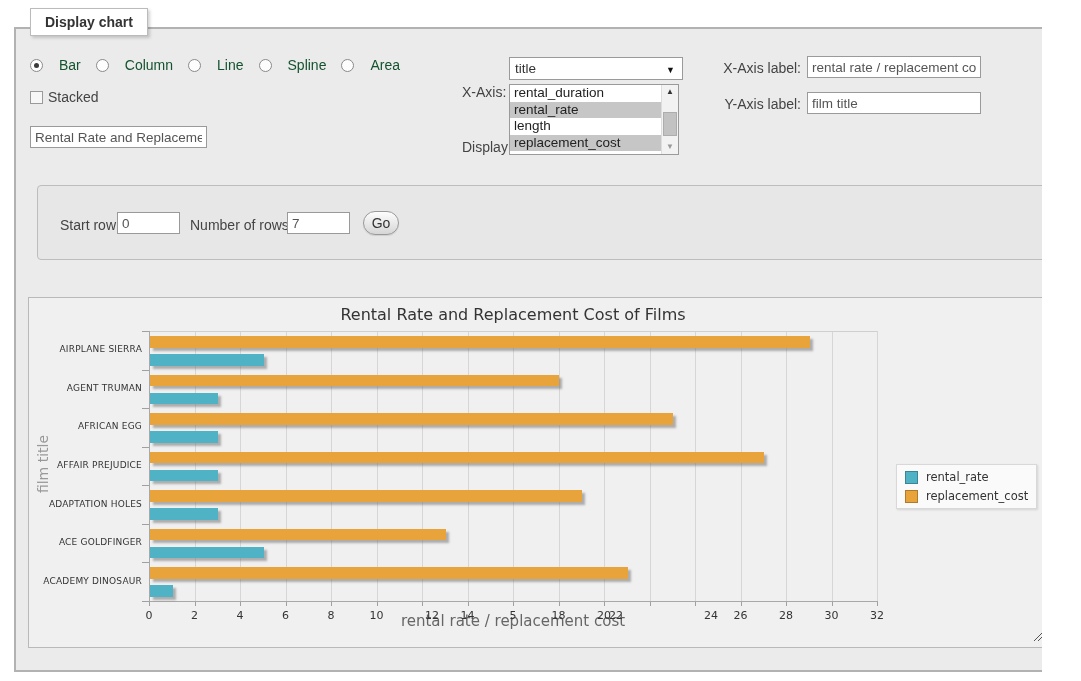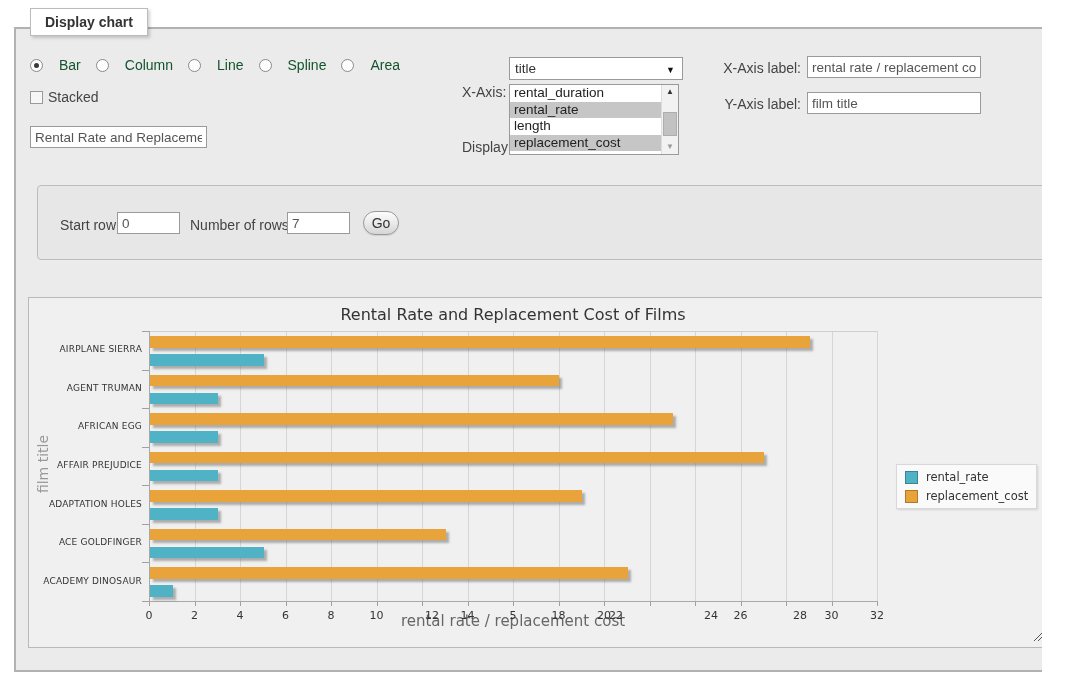--- a/index.html
+++ b/index.html
@@ -209,21 +209,21 @@
       <div class="xtick-lbl" style="left: 514.5px; top: 311px;">18</div>
       <div class="tick" style="left: 575px; top: 304px; width: 1px; height: 4px;"></div>
       <div class="xtick-lbl" style="left: 560px; top: 311px;">20</div>
       <div class="tick" style="left: 620.5px; top: 304px; width: 1px; height: 4px;"></div>
       <div class="xtick-lbl" style="left: 572px; top: 311px;">22</div>
       <div class="tick" style="left: 666px; top: 304px; width: 1px; height: 4px;"></div>
       <div class="xtick-lbl" style="left: 651px; top: 311px; margin-left: 16px;">24</div>
       <div class="tick" style="left: 711.5px; top: 304px; width: 1px; height: 4px;"></div>
       <div class="xtick-lbl" style="left: 696.5px; top: 311px;">26</div>
       <div class="tick" style="left: 757px; top: 304px; width: 1px; height: 4px;"></div>
-      <div class="xtick-lbl" style="left: 742px; top: 311px; margin-left: 14px;">28</div>
+      <div class="xtick-lbl" style="left: 742px; top: 311px;">28</div>
       <div class="tick" style="left: 802.5px; top: 304px; width: 1px; height: 4px;"></div>
       <div class="xtick-lbl" style="left: 787.5px; top: 311px;">30</div>
       <div class="tick" style="left: 848px; top: 304px; width: 1px; height: 4px;"></div>
       <div class="xtick-lbl" style="left: 833px; top: 311px;">32</div>
       <div class="tick" style="left: 113px; top: 33px; width: 7px; height: 1px;"></div>
       <div class="cat-lbl" style="top: 46.2857px;">AIRPLANE SIERRA</div>
       <div class="bar" style="left: 121px; top: 38px; width: 659.522px; background: rgb(233, 163, 59);"></div>
       <div class="bar" style="left: 121px; top: 56px; width: 113.522px; background: rgb(79, 178, 197);"></div>
       <div class="tick" style="left: 113px; top: 71.5714px; width: 7px; height: 1px;"></div>
       <div class="cat-lbl" style="top: 84.8571px;">AGENT TRUMAN</div>

